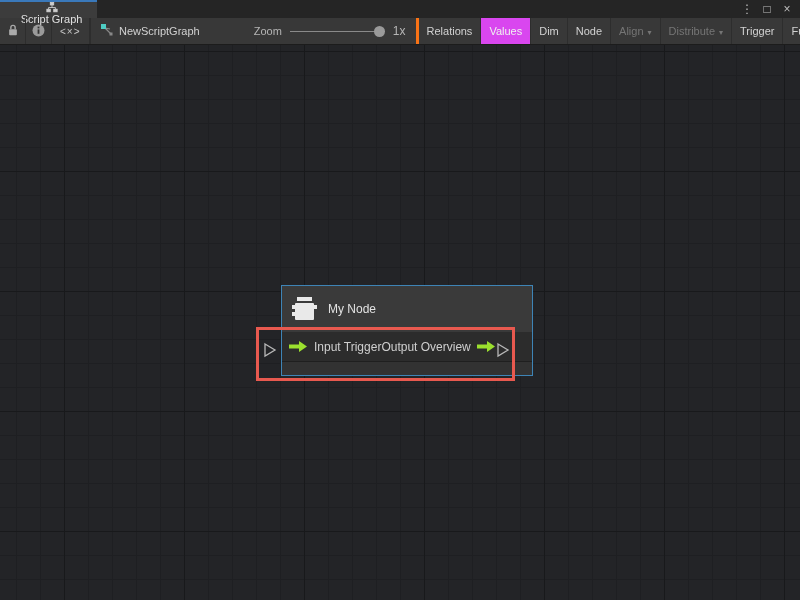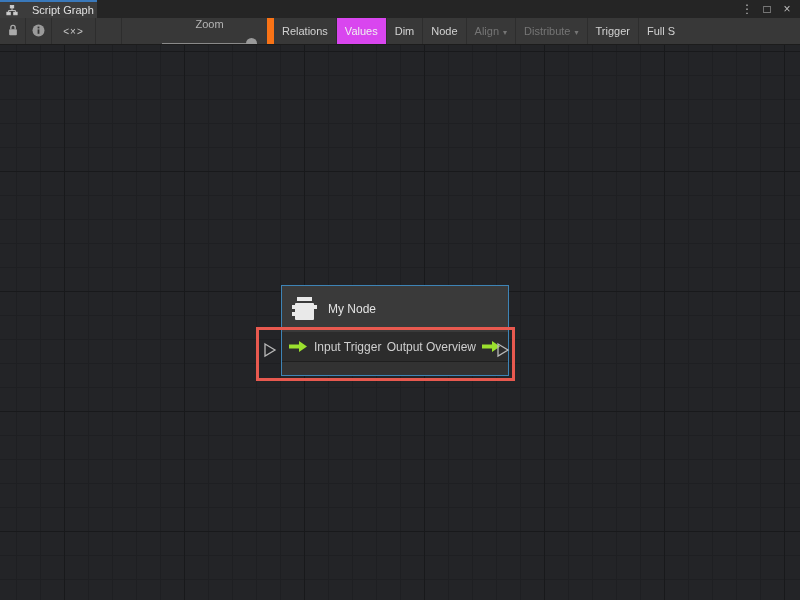--- a/index.html
+++ b/index.html
@@ -1,34 +1,34 @@
 <!DOCTYPE html>
 <html><head>
 <meta charset="utf-8">
 <style>
   * { margin:0; padding:0; box-sizing:border-box; }
   html,body { width:800px; height:600px; overflow:hidden; background:#222; }
   body { font-family:"Liberation Sans", sans-serif; color:#d2d2d2; font-size:11px; }
 
   
   .titlebar { height:18px; background:#252525; display:flex; align-items:stretch; }
-  .tab { width:97px; background:#3c3c3c; border-top:2px solid #3a79bb; display:flex; align-items:center; gap:14px; padding-left:6px; color:#e0e0e0; }
+  .tab { width:97px; background:#3c3c3c; border-top:2px solid #3a79bb; display:flex; align-items:center; gap:0; padding-left:6px; color:#e0e0e0;flex-direction:column; }
   .tab-icon svg { display:block; }
   .titlebar-spacer { flex:1; }
   .win-controls { display:flex; align-items:center; gap:6px; padding-right:6px; color:#bdbdbd; font-size:12px; }
   .win-btn { width:14px; text-align:center; cursor:default; line-height:16px; }
 
   
   .toolbar { height:27px; background:#383838; display:flex; align-items:stretch; overflow:hidden; border-bottom:1px solid #1c1c1c; }
   .tb-btn { display:flex; align-items:center; padding:0 8px; border-right:1px solid #2d2d2d; color:#d2d2d2; white-space:nowrap; }
   .tb-icon-btn { width:26px; justify-content:center; }
   .code-glyph { color:#c8c8c8; font-size:10px; letter-spacing:1px; }
   .tb-gap { width:26px; border-right:1px solid #2d2d2d; }
   .breadcrumb { display:flex; align-items:center; gap:6px; padding:0 14px 0 10px; }
-  .zoom-area { display:flex; align-items:center; gap:8px; padding:0 10px; border-right:7px solid #f97316;flex-direction:column; }
+  .zoom-area { display:flex; align-items:center; gap:8px; padding:0 10px; border-right:3px solid #f97316; }
   .zoom-label { color:#b5b5b5; }
   .slider { position:relative; width:95px; height:11px; }
   .slider-track { position:absolute; left:0; right:0; top:5px; height:1px; background:#8a8a8a; }
   .slider-handle { position:absolute; right:0; top:0; width:11px; height:11px; border-radius:50%; background:#9a9a9a; }
   .zoom-value { color:#b5b5b5; font-size:12px; }
   .tb-btn.active { background:#d946ef; color:#f0f0f0; }
   .tb-btn.disabled { color:#757575; }
   .caret { font-size:8px; margin-left:4px; position:relative; top:1px; }
   .truncate { overflow:hidden; }
 
@@ -39,25 +39,25 @@
     background-image:
       linear-gradient(#18191b 1px, transparent 1px),
       linear-gradient(90deg,#18191b 1px, transparent 1px),
       linear-gradient(#1e1f22 1px, transparent 1px),
       linear-gradient(90deg,#1e1f22 1px, transparent 1px);
     background-size:120px 120px, 120px 120px, 24px 24px, 24px 24px;
     background-position:0 6px, 64px 0, 0 6px, 16px 0;
   }
 
   
-  .node { position:absolute; left:281px; top:240px; width:228px; height:91px;
+  .node { position:absolute; left:281px; top:240px; width:252px; height:91px;
           border:1px solid #3e84b6; display:flex; flex-direction:column; background:#2c2c2c; }
   .node-header { height:46px; background:#3a3a3a; display:flex; align-items:center; gap:10px; padding-left:9px; }
   .node-title { font-size:12px; color:#e2e2e2; }
-  .node-ports { height:29px; background:#2c2c2c; display:flex; align-items:center; justify-content:space-between; padding:8px 7px; }
+  .node-ports { height:29px; background:#2c2c2c; display:flex; align-items:center; justify-content:flex-start; padding:8px 7px; }
   .port { display:flex; align-items:center; gap:6px; font-size:12px; color:#cfcfcf; }
   .node-footer { flex:1; background:#323232; border-top:1px solid #1f1f1f; }
 
   .arrow-icon svg, .port-tri svg, .node-icon svg { display:block; }
 
   .highlight-rect { position:absolute; left:256px; top:282px; width:259px; height:54px;
                     border:3px solid #e8594f; pointer-events:none; z-index:5; }
 
   .port-tri { position:absolute; top:297px; width:14px; height:16px; }
   .port-tri.left  { left:263px; }
@@ -104,20 +104,30 @@
         <rect x="5.6" y="5.4" width="1.8" height="4.4" fill="#333333"></rect>
         <rect x="5.6" y="2.6" width="1.8" height="1.8" fill="#333333"></rect>
       </svg>
     </span>
   </div>
   <div class="tb-btn" style="width:44px; justify-content:center;">
     <span class="code-glyph">&lt;×&gt;</span>
   </div>
   <div class="tb-gap"></div>
 
+  <div class="breadcrumb">
+    <span>
+      <svg width="12" height="12" viewBox="0 0 12 12">
+        <path d="M4 4 L10 10 M4 4 L9 5" stroke="#888888" stroke-width="1.2" fill="none"></path>
+        <rect x="0" y="0" width="5" height="5" fill="#4ecdc4"></rect>
+        <rect x="8.5" y="8.5" width="3" height="3" fill="#888888"></rect>
+      </svg>
+    </span>
+    <span>NewScriptGraph</span>
+  </div>
 
   <div class="zoom-area" style="margin-left:30px;">
     <span class="zoom-label">Zoom</span>
     <div class="slider">
       <div class="slider-track"></div>
       <div class="slider-handle"></div>
     </div>
     <span class="zoom-value">1x</span>
   </div>
 

